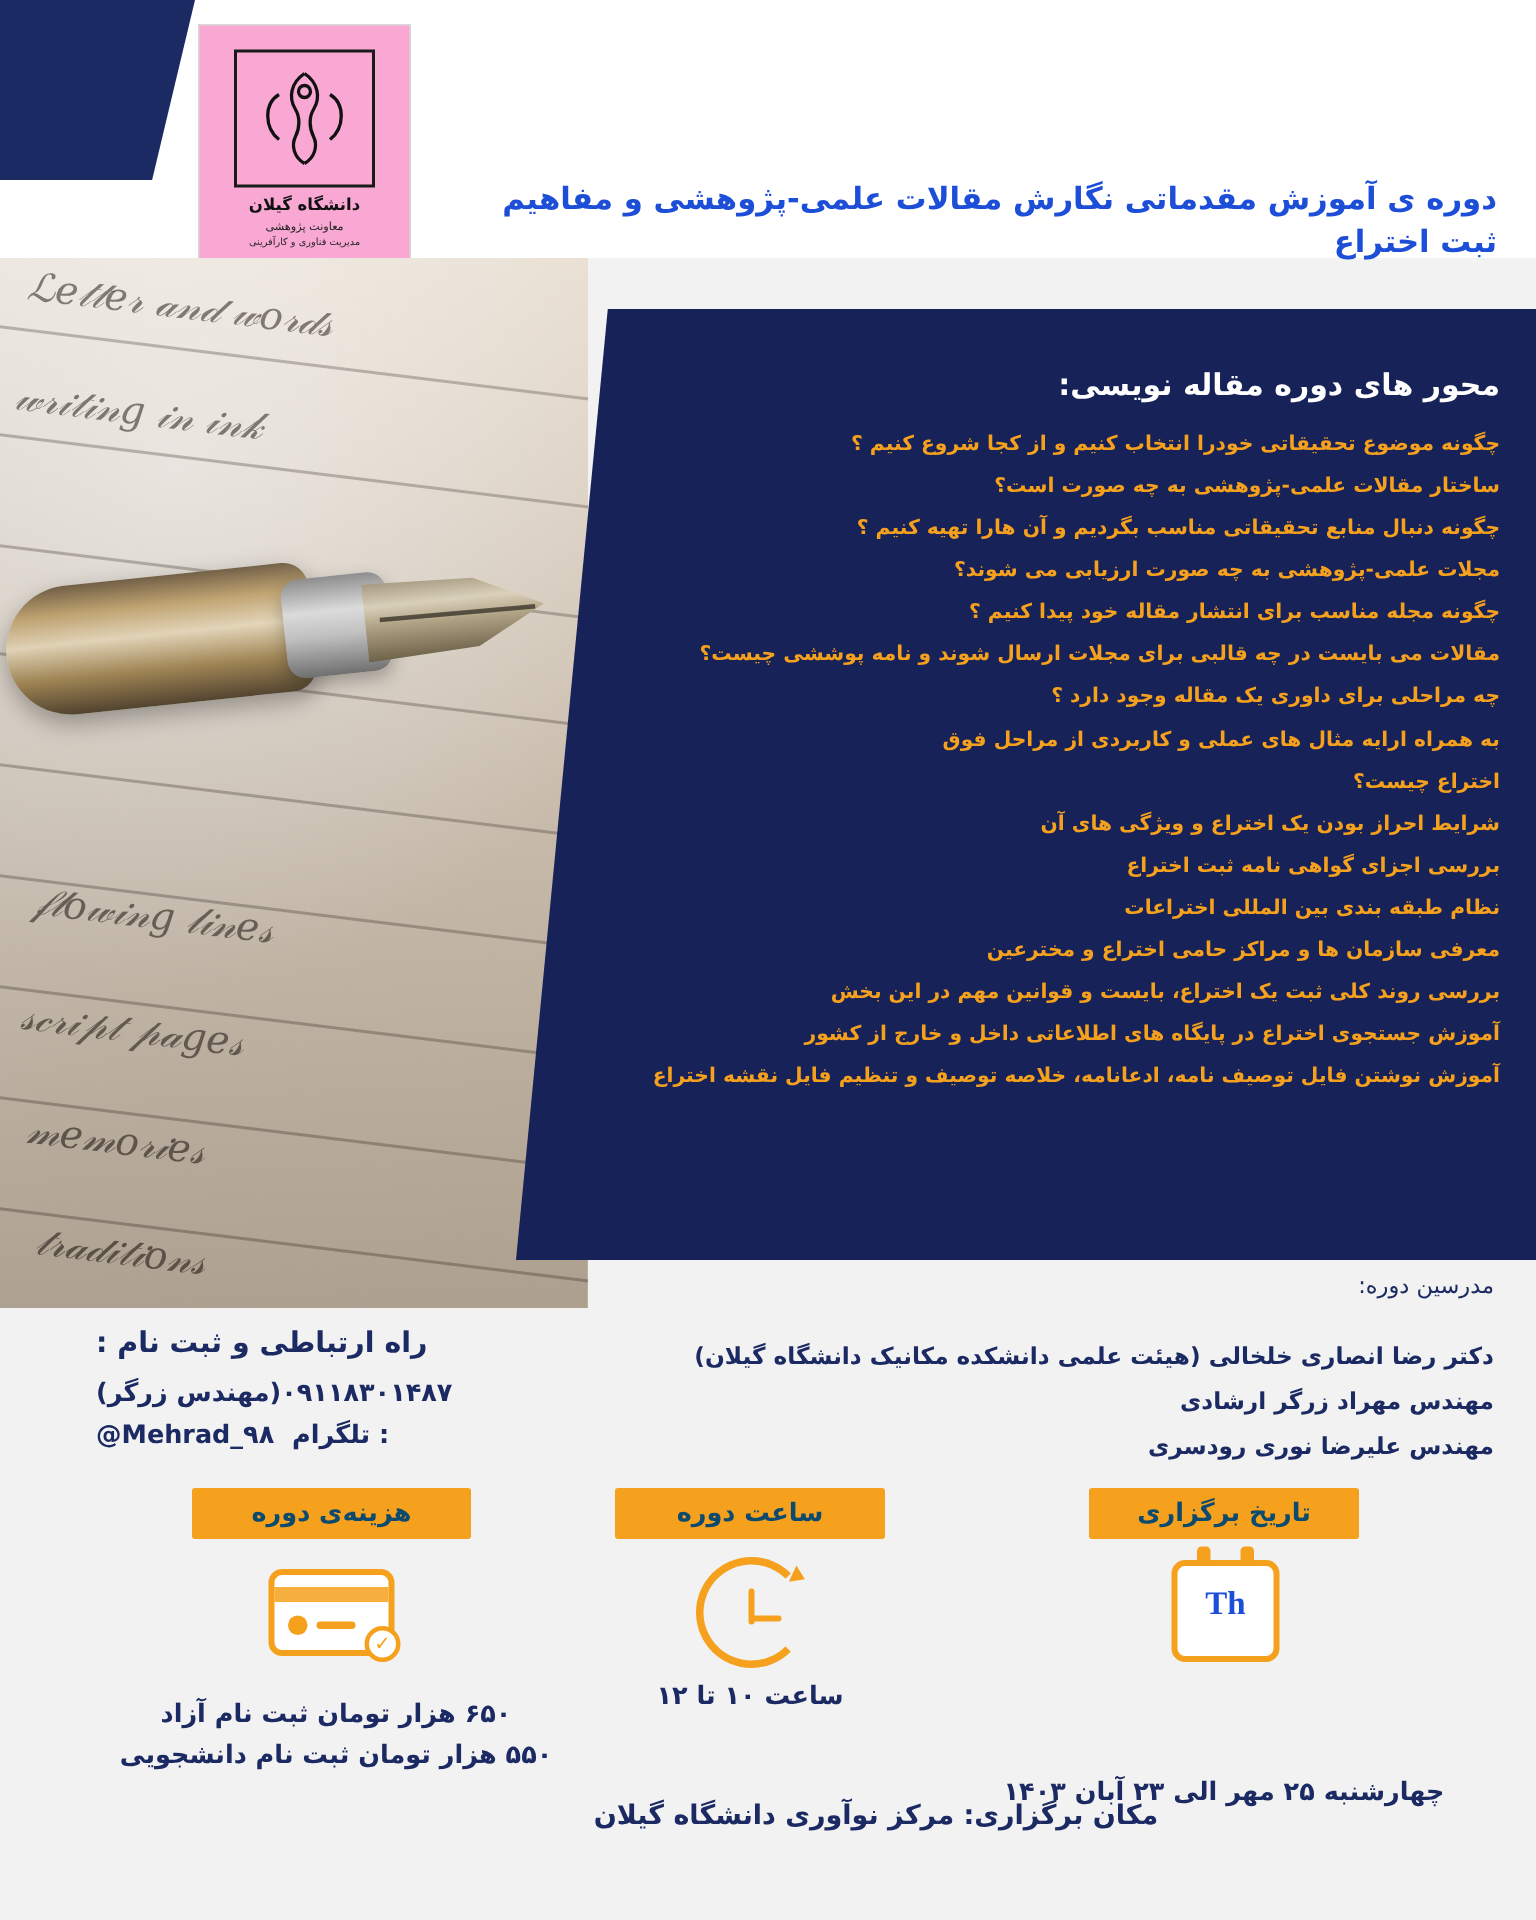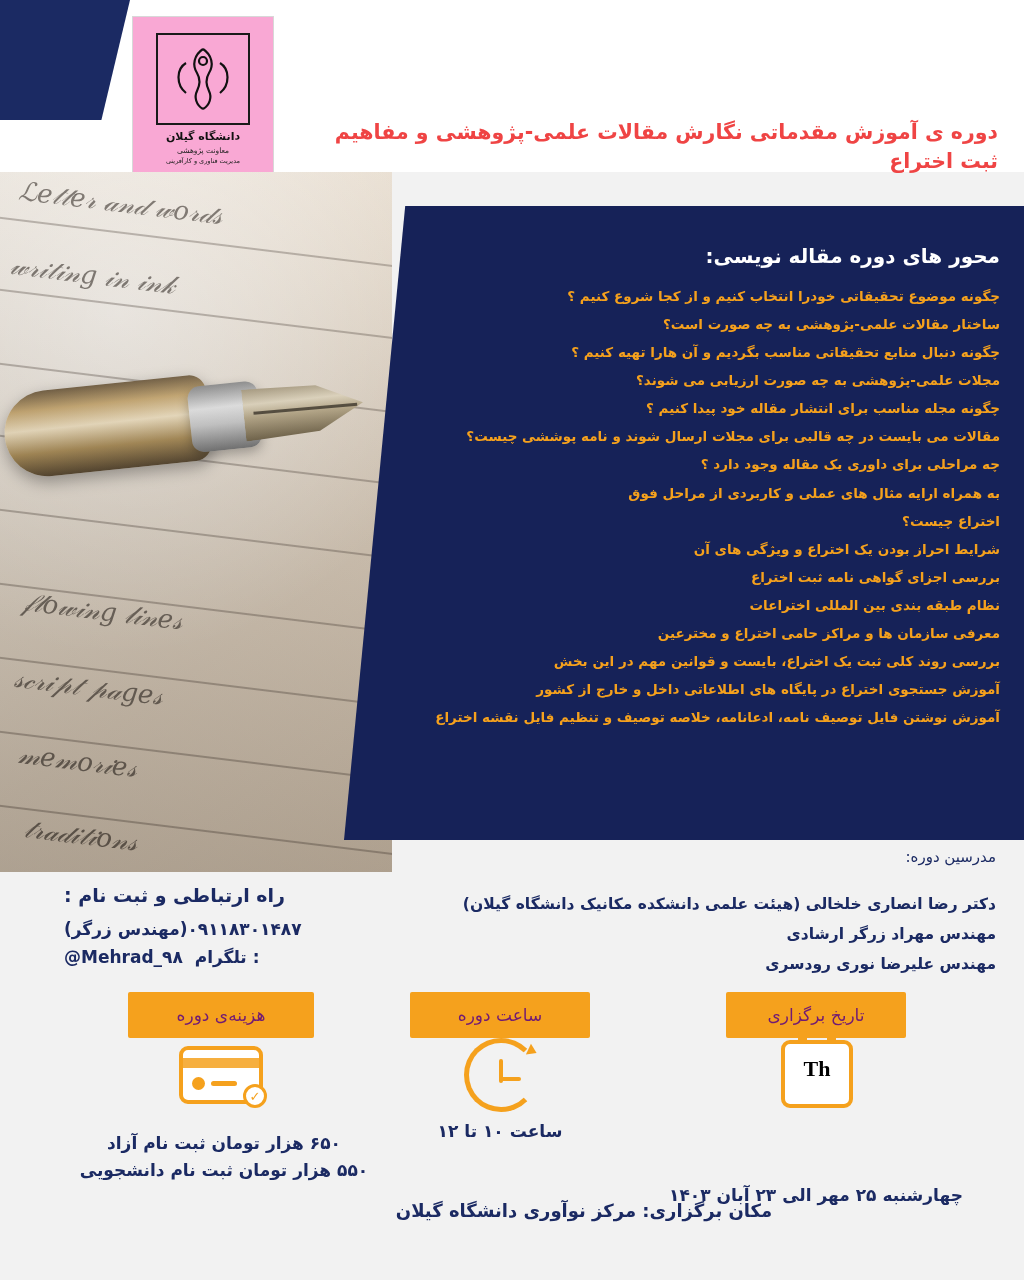--- a/index.html
+++ b/index.html
@@ -36,21 +36,21 @@
     display: flex; align-items: center; justify-content: center;
     margin-top: 6px;
   }
   .logo-text1 { font-size: 11px; color:#111; margin-top: 5px; font-weight: bold; }
   .logo-text2 { font-size: 7.5px; color:#222; margin-top: 3px; }
   .logo-text3 { font-size: 6.5px; color:#222; margin-top: 2px; }
 
   .poster-title {
     position: absolute; right: 26px; top: 118px; width: 700px;
     text-align: right;
-    color: #ef4444;
+    color: #1d4ed8;
     font-size: 20.5px; font-weight: bold;
     direction: rtl;
     line-height: 1.4;
   }
 
   
   .photo {
     position: absolute; left: 0; top: 172px; width: 392px; height: 700px;
     background:
       radial-gradient(circle at 30% 20%, rgba(255,255,255,0.55), rgba(0,0,0,0) 55%),
@@ -138,23 +138,23 @@
   .contact {
     position: absolute; left: 64px; top: 880px; width: 330px;
     direction: rtl; text-align: left; color: #1b2a63;
     font-size: 17px; font-weight: bold; line-height: 1.65;
   }
   .contact .head { font-size: 19px; margin-bottom: 4px; }
   .contact .tg { direction: ltr; text-align: left; }
 
   
   .chip {
-    position: absolute; height: 46px;
-    background: #f5a11d; color: #701a75;
-    font-size: 17px; font-weight: normal;
+    position: absolute; height: 34px;
+    background: #f5a11d; color: #0c4a6e;
+    font-size: 17px; font-weight: bold;
     display: flex; align-items: center; justify-content: center;
     border-radius: 2px; direction: rtl;
   }
   #chip-date  { left: 726px; top: 992px; width: 180px; }
   #chip-time  { left: 410px; top: 992px; width: 180px; }
   #chip-fee   { left: 128px; top: 992px; width: 186px; }
 
   .col-icon { position: absolute; width: 90px; height: 80px; }
   #icon-date { left: 772px; top: 1036px; }
   #icon-time { left: 456px; top: 1036px; }
@@ -165,21 +165,21 @@
     border: 4px solid #f5a11d; border-radius: 9px; background: #fff;
   }
   .cal:before, .cal:after {
     content:""; position:absolute; top:-13px; width:9px; height:13px;
     background:#f5a11d; border-radius:3px;
   }
   .cal:before { left: 13px; }
   .cal:after  { right: 13px; }
   .cal .txt {
     position:absolute; inset: 12px 0 0 0; text-align:center;
-    color:#000000; font-weight:bold; font-size: 22px; font-family:"Liberation Serif", serif;
+    color:#1d4ed8; font-weight:bold; font-size: 22px; font-family:"Liberation Serif", serif;
   }
 
   .clock {
     position: relative; width: 74px; height: 74px; margin: 2px auto 0;
     border: 5px solid #f5a11d; border-radius: 50%;
     border-right-color: transparent;
   }
   .clock .h { position:absolute; left:50%; top:16px; width:4px; height:24px; background:#f5a11d; border-radius:2px; transform: translateX(-50%); }
   .clock .m { position:absolute; left:50%; top:34px; width:20px; height:4px; background:#f5a11d; border-radius:2px; }
   .clock .arrow { position:absolute; right:-4px; top:2px; width:0;height:0;border-left:9px solid #f5a11d;border-top:6px solid transparent;border-bottom:6px solid transparent; transform: rotate(25deg); }

